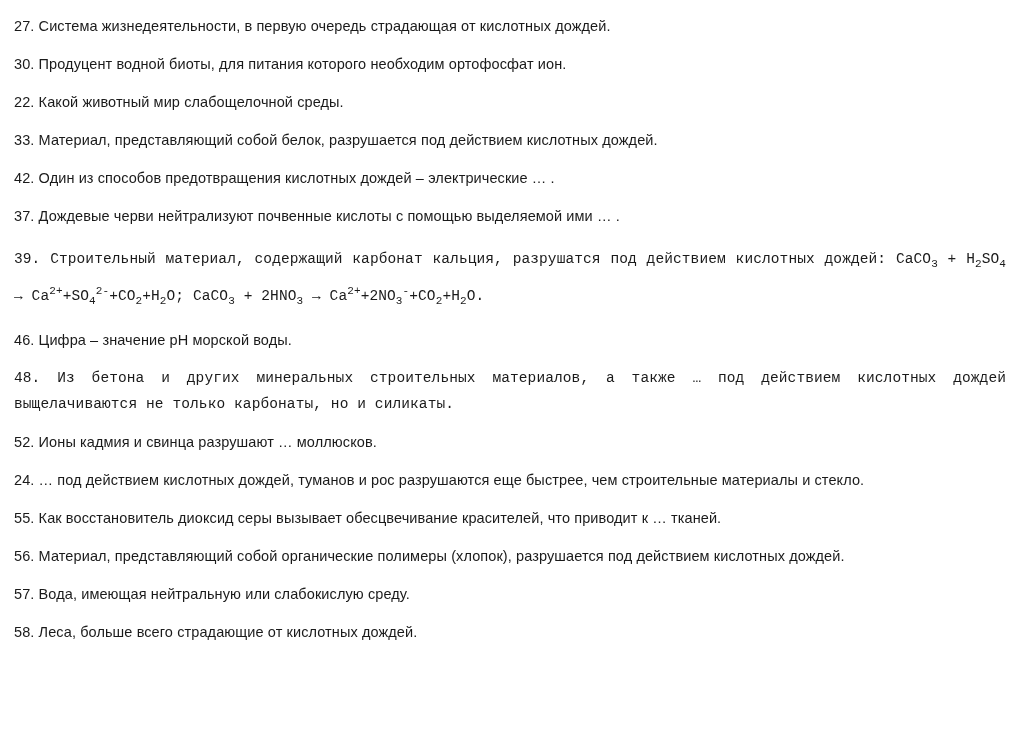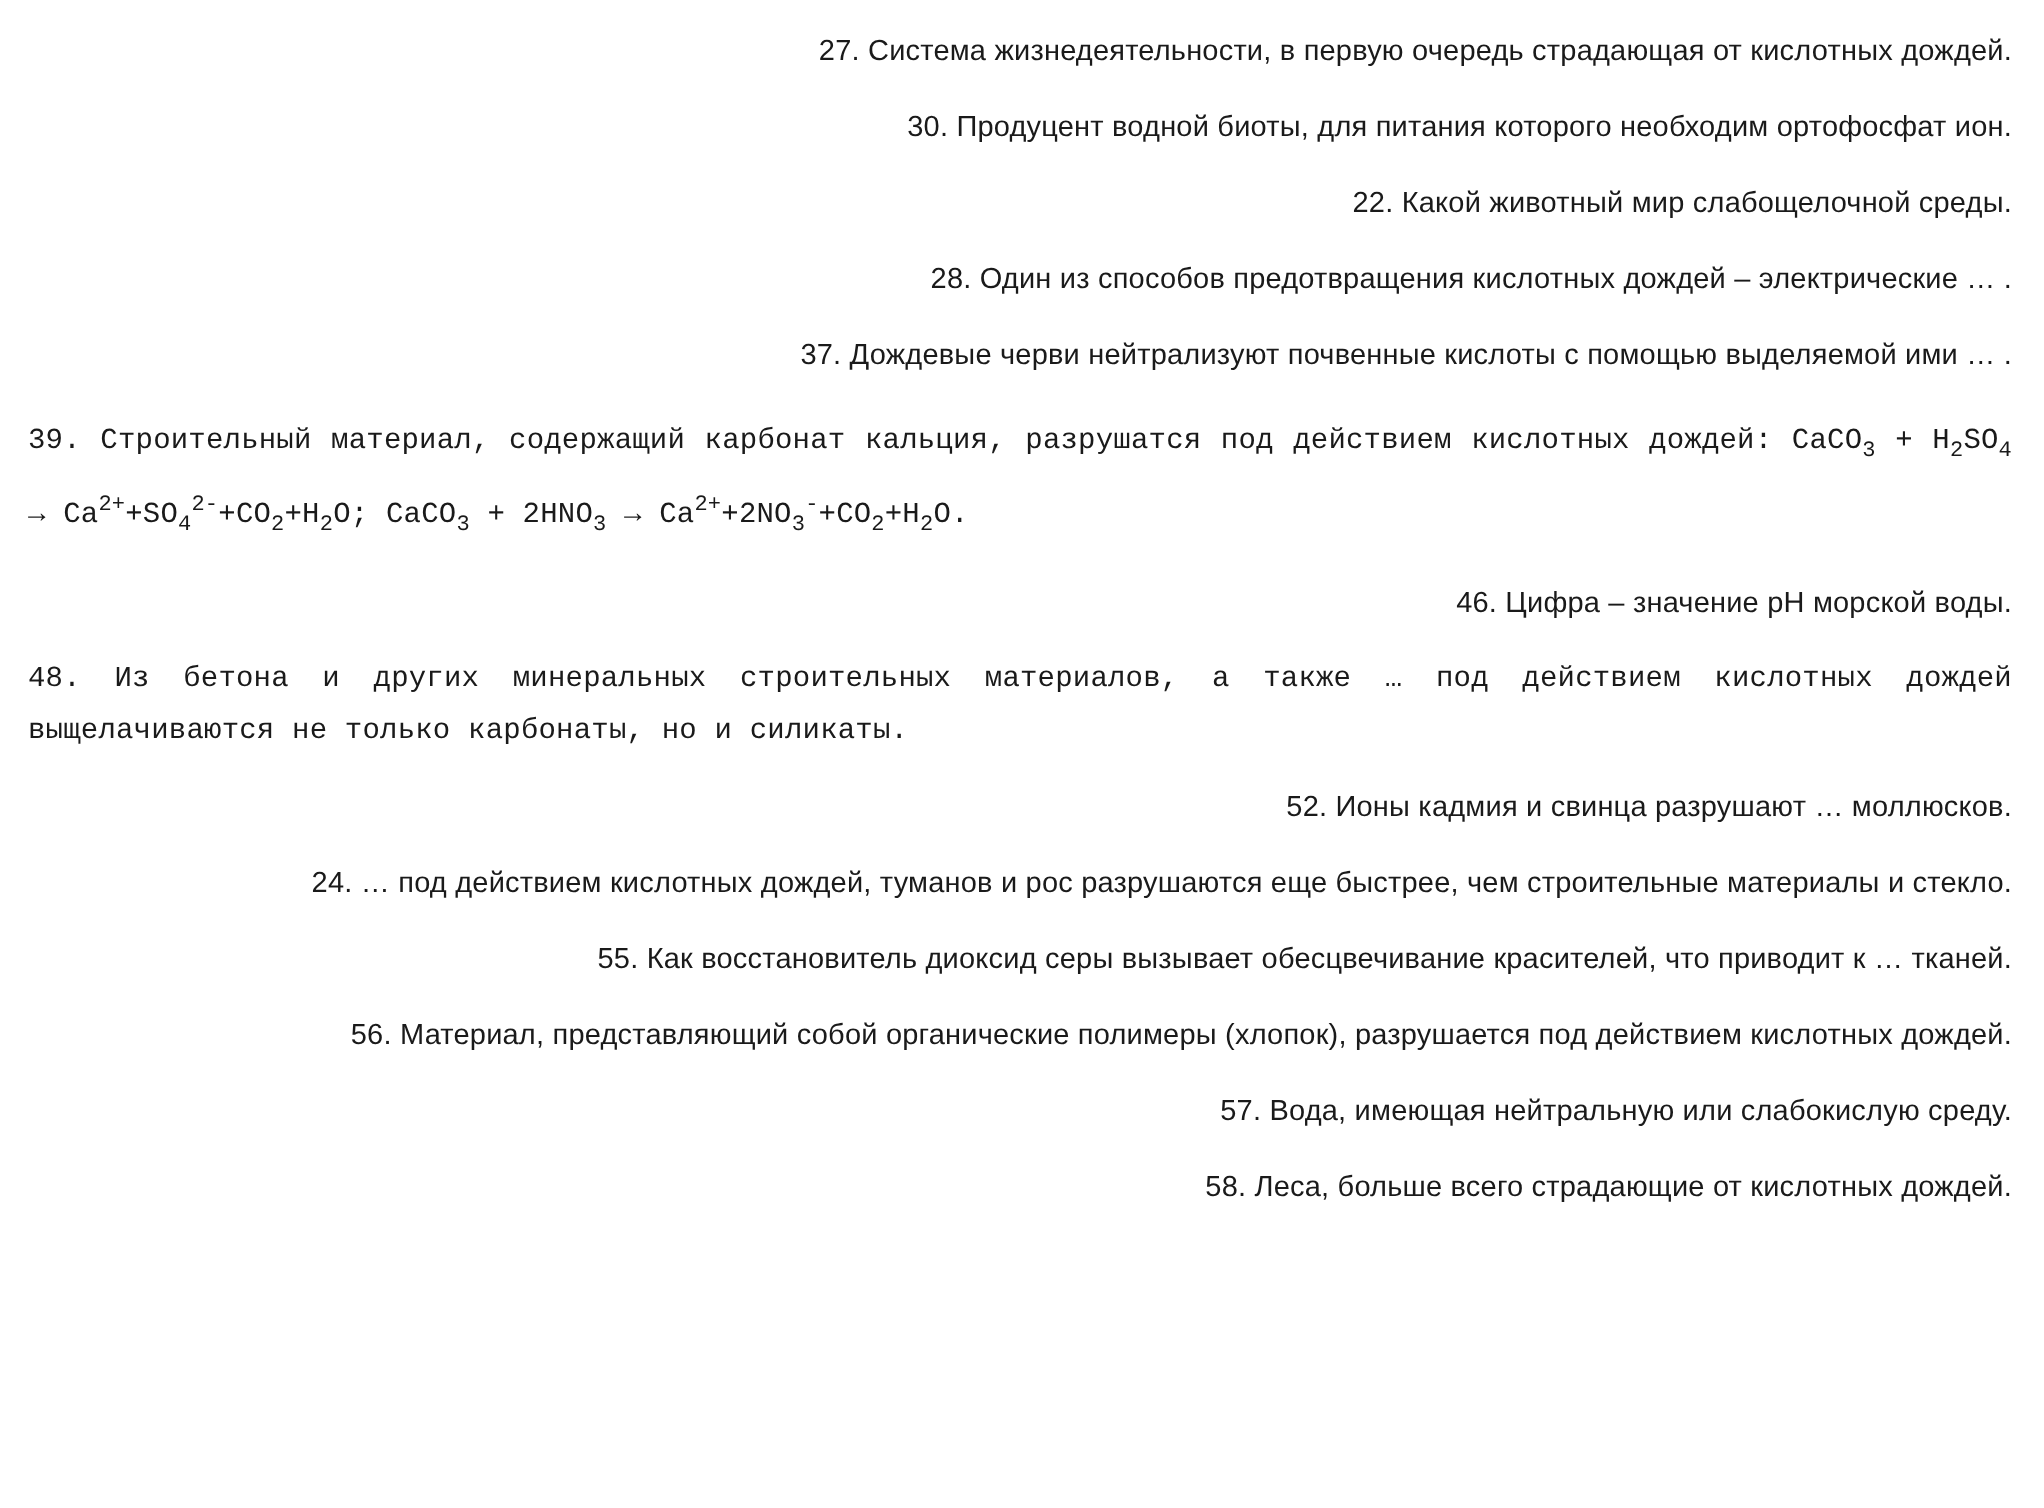--- a/index.html
+++ b/index.html
@@ -18,21 +18,20 @@
   .page {
     padding: 13px 16px 10px 14px;
     box-sizing: border-box;
     width: 1022px;
   }
   p.q {
     margin: 0 0 12px 0;
     line-height: 26px;
     letter-spacing: 0.1px;
     white-space: normal;
-    text-align: right;
   }
   p.q.justify {
     text-align: justify;
     font-family: Liberation Mono, monospace;
   }
   p.q.formula {
     line-height: 37px;
   }
   p.q sub {
     font-size: 11px;
@@ -43,21 +42,22 @@
     line-height: 0;
   }
 </style>
 </head>
 <body>
 
 <div class="page">
   <p class="q">27. Система жизнедеятельности, в первую очередь страдающая от кислотных дождей.</p>
   <p class="q">30. Продуцент водной биоты, для питания которого необходим ортофосфат ион.</p>
   <p class="q">22. Какой животный мир слабощелочной среды.</p>
-  <p class="q">28. Один из способов предотвращения кислотных дождей – электрические … .</p>
+  <p class="q">33. Материал, представляющий собой белок, разрушается под действием кислотных дождей.</p>
+  <p class="q">42. Один из способов предотвращения кислотных дождей – электрические … .</p>
   <p class="q">37. Дождевые черви нейтрализуют почвенные кислоты с помощью выделяемой ими … .</p>
   <p class="q justify formula">39. Строительный материал, содержащий карбонат кальция, разрушатся под действием кислотных дождей: CaCO<sub>3</sub> + H<sub>2</sub>SO<sub>4</sub> → Ca<sup>2+</sup>+SO<sub>4</sub><sup>2-</sup>+CO<sub>2</sub>+H<sub>2</sub>O; CaCO<sub>3</sub> + 2HNO<sub>3</sub> → Ca<sup>2+</sup>+2NO<sub>3</sub><sup>-</sup>+CO<sub>2</sub>+H<sub>2</sub>O.</p>
   <p class="q">46. Цифра – значение pH морской воды.</p>
   <p class="q justify">48. Из бетона и других минеральных строительных материалов, а также … под действием кислотных дождей выщелачиваются не только карбонаты, но и силикаты.</p>
   <p class="q">52. Ионы кадмия и свинца разрушают … моллюсков.</p>
   <p class="q">24. … под действием кислотных дождей, туманов и рос разрушаются еще быстрее, чем строительные материалы и стекло.</p>
   <p class="q">55. Как восстановитель диоксид серы вызывает обесцвечивание красителей, что приводит к … тканей.</p>
   <p class="q">56. Материал, представляющий собой органические полимеры (хлопок), разрушается под действием кислотных дождей.</p>
   <p class="q">57. Вода, имеющая нейтральную или слабокислую среду.</p>
   <p class="q">58. Леса, больше всего страдающие от кислотных дождей.</p>

